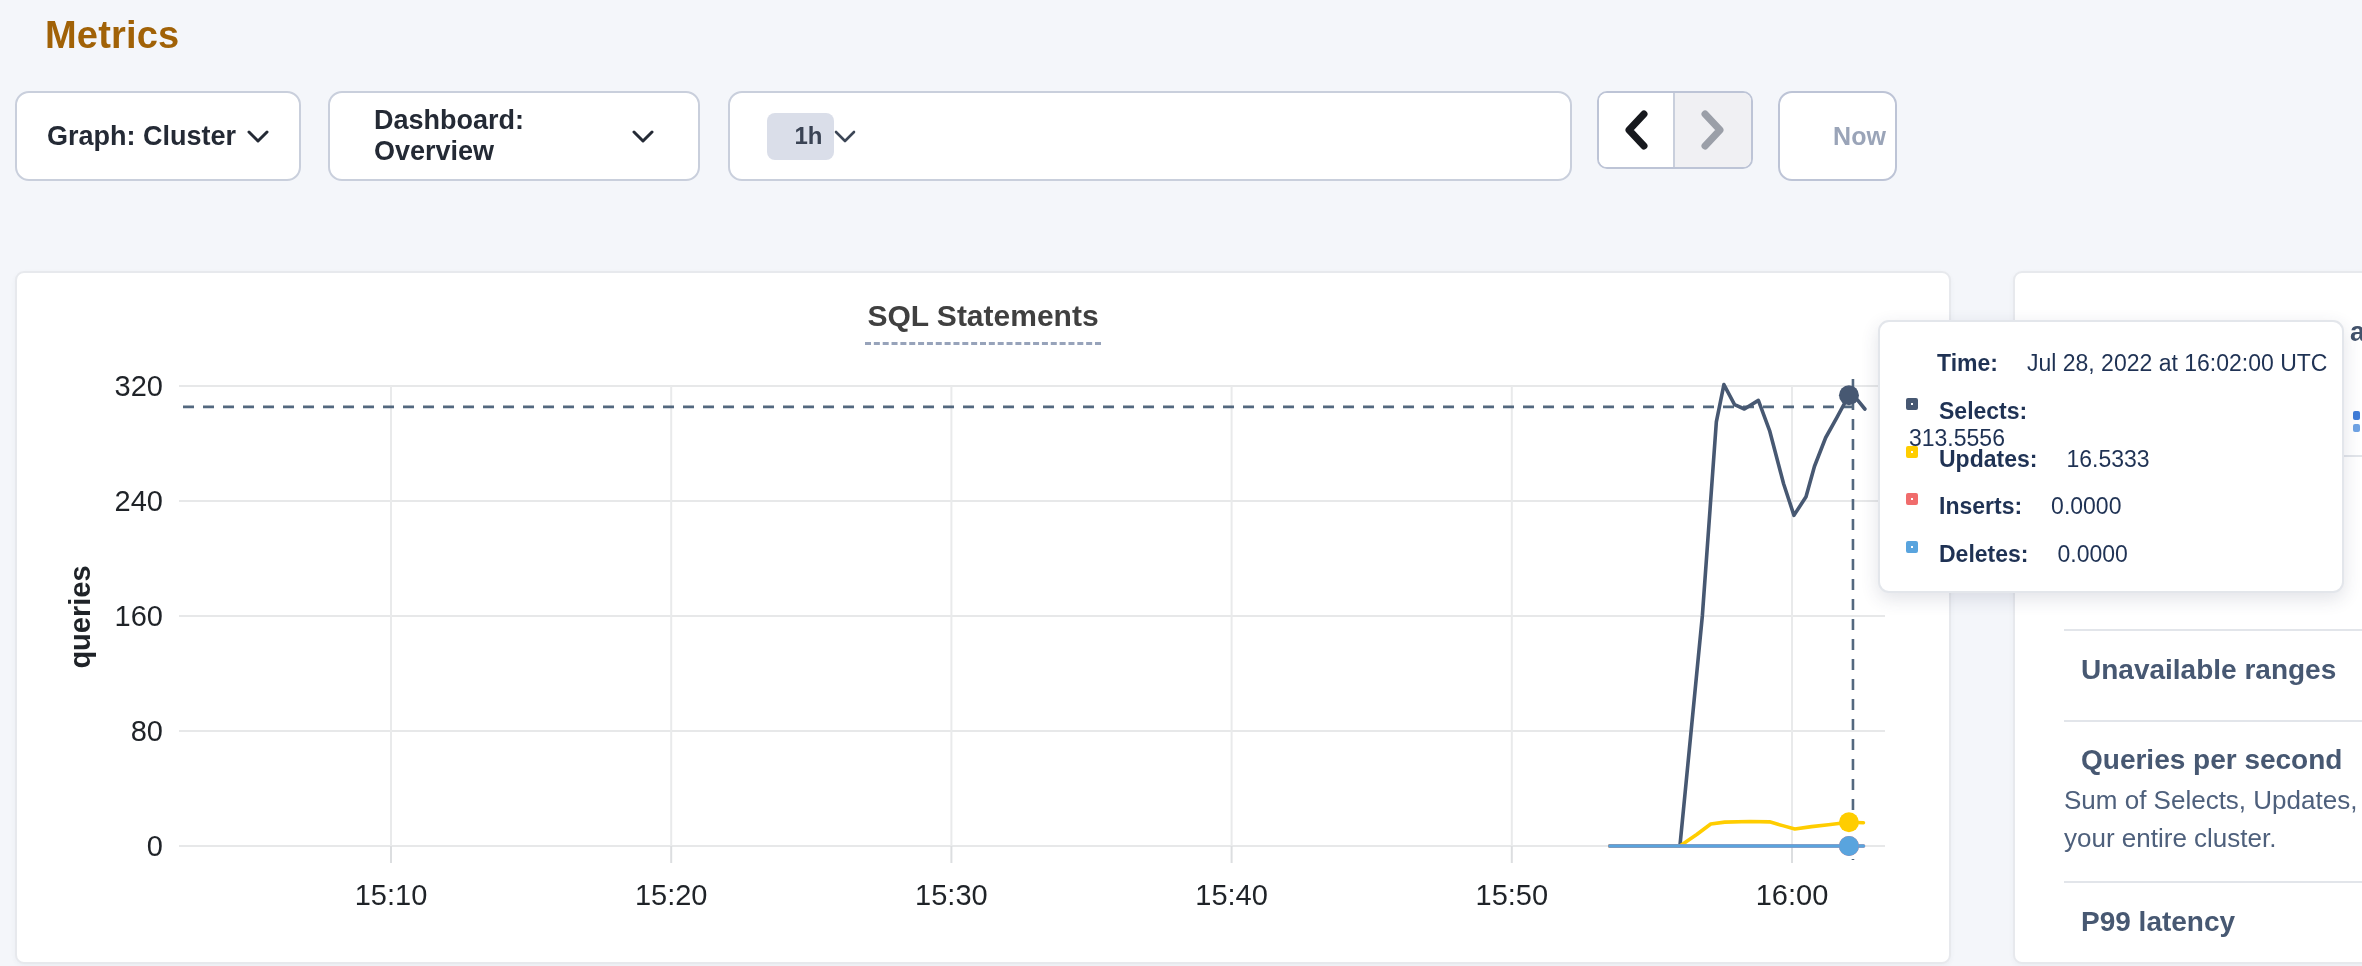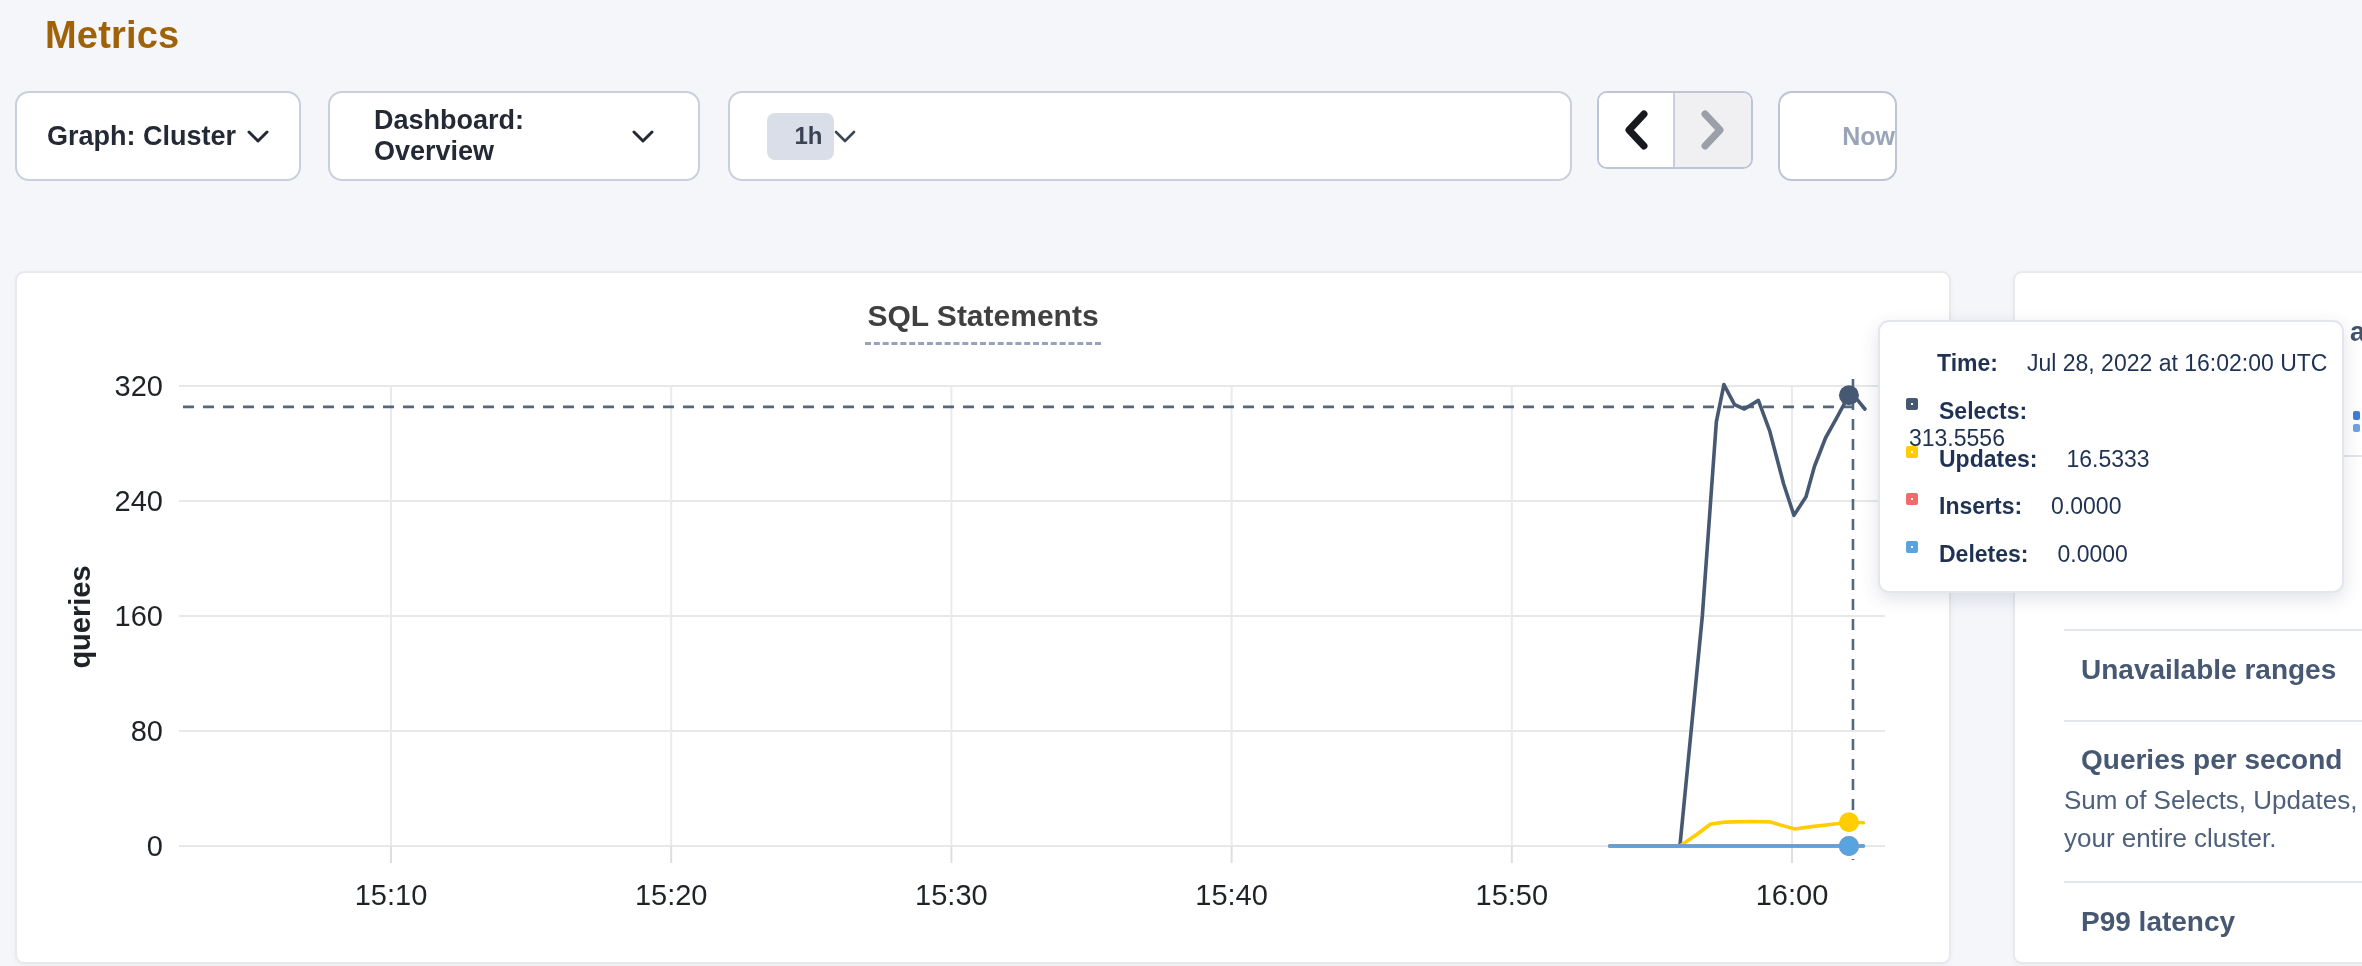--- a/index.html
+++ b/index.html
@@ -33,21 +33,21 @@
   .chev { flex:0 0 auto; }
   .nav-pair {
     position:absolute; left:1597px; top:91px; width:156px; height:78px;
     border:2px solid #BDC4D6; border-radius:10px; overflow:hidden;
     display:flex; background:#fff;
   }
   .nav-half { width:50%; height:100%; display:flex; align-items:center; justify-content:center; cursor:pointer; }
   .nav-prev { background:#FFFFFF; border-right:2px solid #C9CFDC; }
   .nav-next { background:#F0F0F3; cursor:default; }
   .btn-now {
-    left:1778px; width:119px; justify-content:flex-end;
+    left:1778px; width:119px; justify-content:center;
     border-color:#BDC4D6; cursor:default;padding-left:44px;
   }
   .btn-now span { font-size:25px; font-weight:700; color:#9AA4B8; }
   
   .card {
     position:absolute; top:271px; height:693px; background:#fff;
     border:2px solid #E7E9ED; border-radius:9px;
     box-shadow:0 2px 5px rgba(60,70,100,.05);
   }
   .chart-card { left:15px; width:1936px; }

